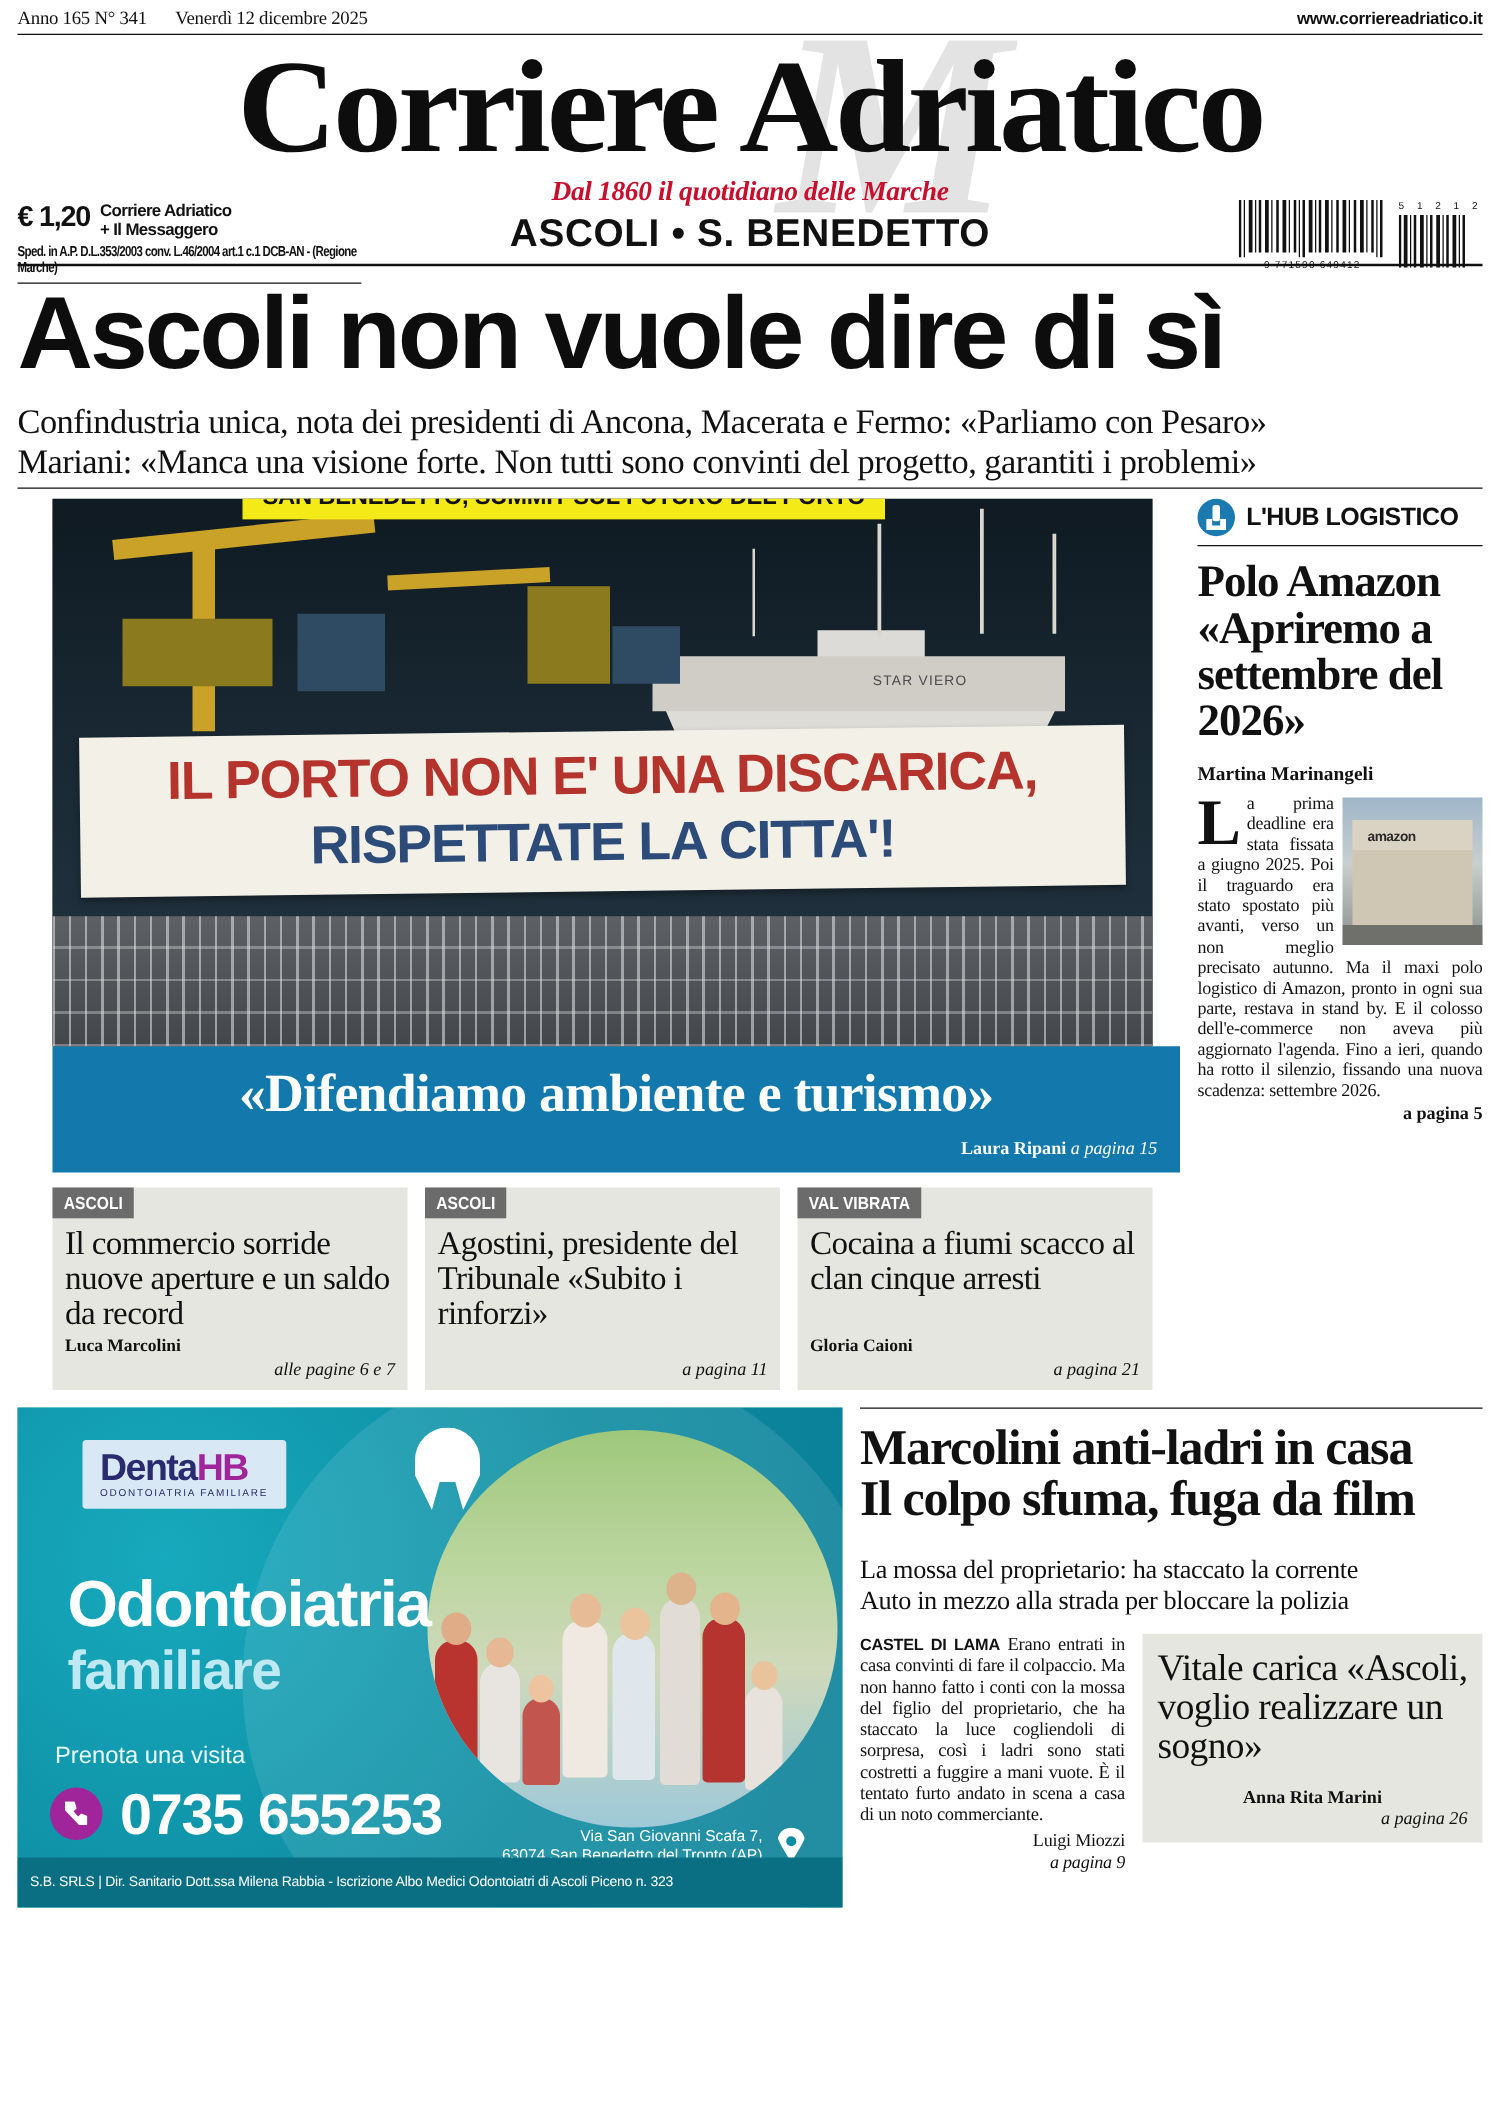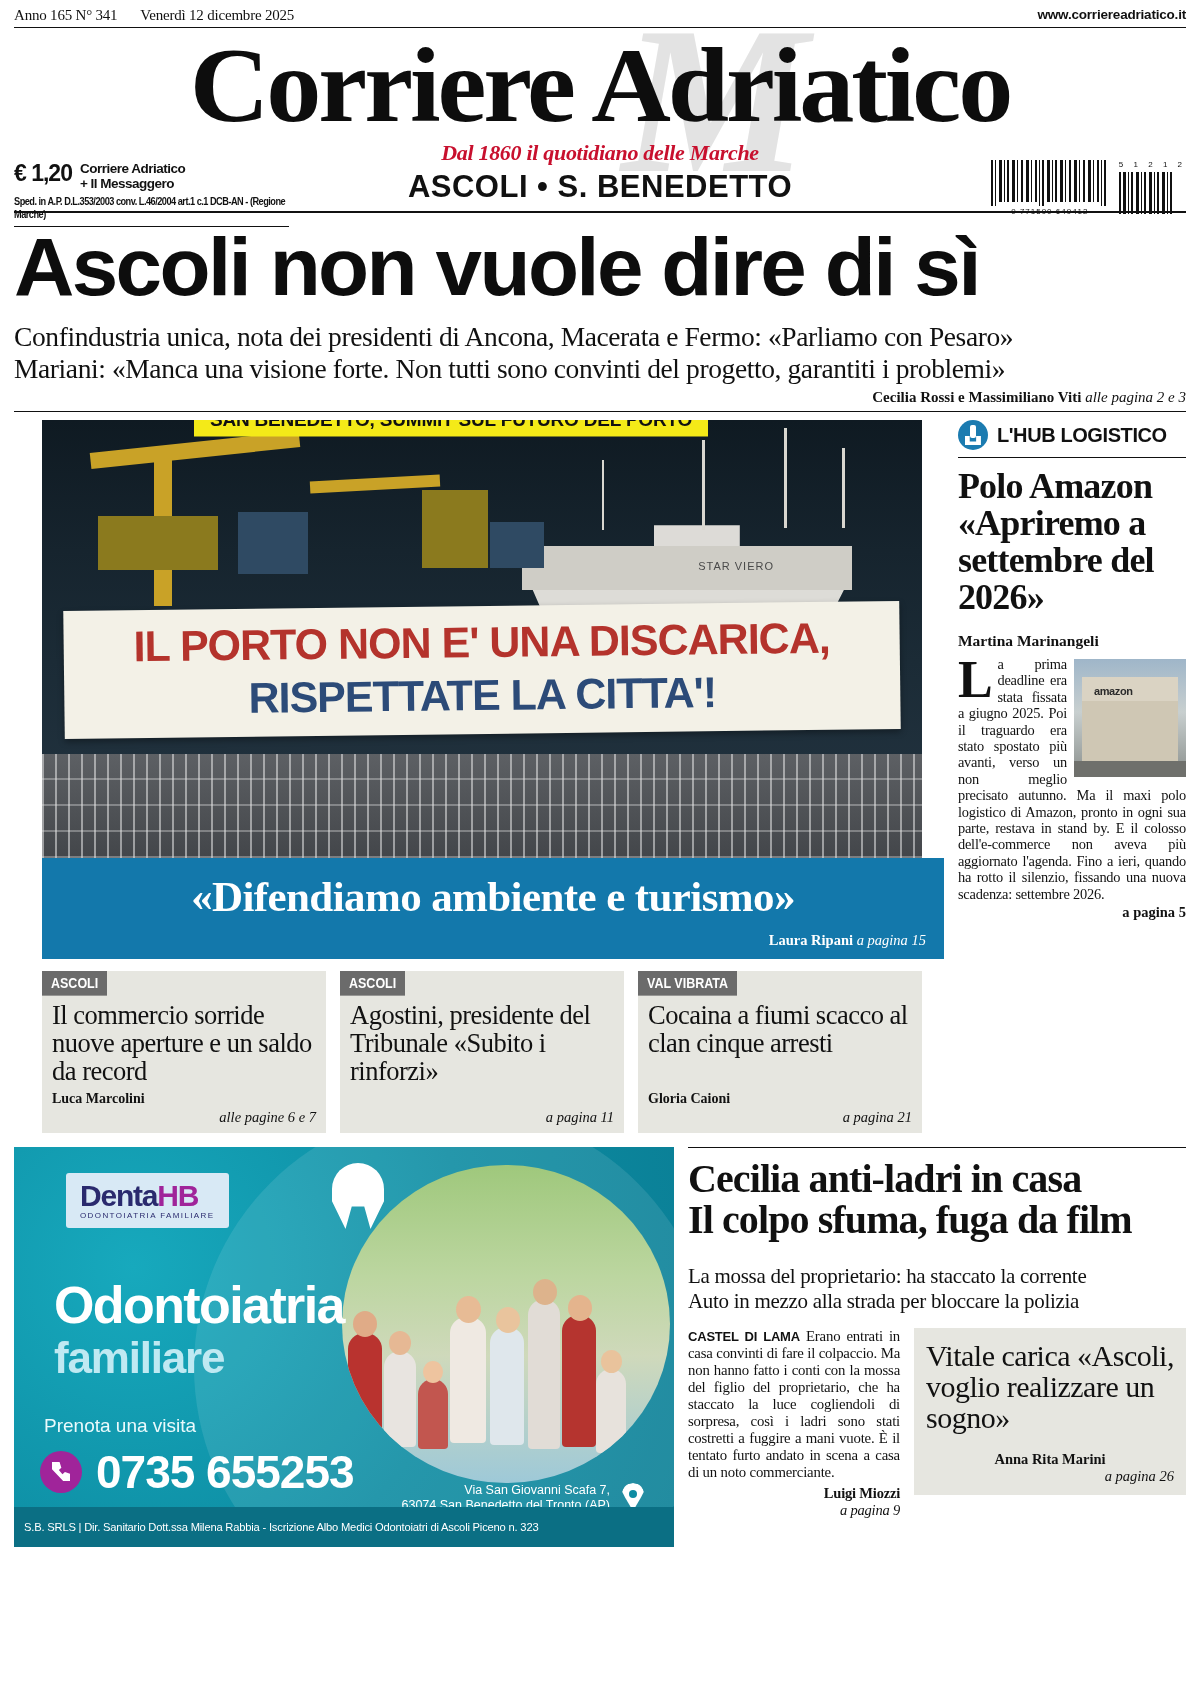--- a/index.html
+++ b/index.html
@@ -206,21 +206,21 @@
   }
   .br-sub{
     font-family:"Liberation Serif",serif;font-size:21px;line-height:25px;letter-spacing:-0.3px;margin-top:24px;
   }
   .br-split{display:flex;gap:14px;margin-top:14px;}
   .br-body{
     width:212px;font-family:"Liberation Serif",serif;font-size:14.8px;line-height:17px;text-align:justify;
     letter-spacing:-0.2px;hyphens:auto;
   }
   .br-body .loc{font-family:"Liberation Sans",sans-serif;font-weight:700;font-size:13px;letter-spacing:-0.2px;}
-  .br-body .auth{display:block;text-align:right;font-weight:700;margin-top:4px;font-size:14.5px;}
+  .br-body .auth{display:block;text-align:right;font-weight:400;margin-top:4px;font-size:14.5px;}
   .br-body .pg{display:block;text-align:right;font-style:italic;font-size:14.5px;}
   .br-side{flex:1;background:#e6e6e0;padding:12px 12px 10px 12px;align-self:flex-start;}
   .br-side-h{font-family:"Liberation Serif",serif;font-size:30px;line-height:31px;letter-spacing:-0.5px;}
   .br-side-a{font-family:"Liberation Serif",serif;font-weight:700;font-size:14.5px;text-align:center;margin-top:18px;}
   .br-side-p{font-family:"Liberation Serif",serif;font-style:italic;font-size:14.5px;text-align:right;}
 </style>
 </head>
 <body>
 
 <div class="page">
@@ -312,24 +312,20 @@
     </div>
   </div>
 
   <div class="masthead-rule"></div>
 
   <div class="mainhead">Ascoli non vuole dire di sì</div>
   <div class="subhead">
     <div>Confindustria unica, nota dei presidenti di Ancona, Macerata e Fermo: «Parliamo con Pesaro»</div>
     <div>Mariani: «Manca una visione forte. Non tutti sono convinti del progetto, garantiti i problemi»</div>
   </div>
-  <div class="byline-main">
-    <b>Cecilia Rossi e Massimiliano Viti</b>
-    <i>alle pagina 2 e 3</i>
-  </div>
   <div class="rule-thin"></div>
 
   <div class="mid">
 
     <div class="hero">
       <div class="hero-photo">
         <div class="sky"></div>
 
         <div class="boat"></div>
         <div class="boat2"></div>
@@ -453,21 +449,21 @@
         <div>Via San Giovanni Scafa 7,</div>
         <div>63074 San Benedetto del Tronto (AP)</div>
       </div>
       <div class="ad-pin"></div>
       <div class="ad-foot">S.B. SRLS | Dir. Sanitario Dott.ssa Milena Rabbia - Iscrizione Albo Medici Odontoiatri di Ascoli Piceno n. 323</div>
     </div>
 
     <div class="brcol">
       <div class="br-rule"></div>
       <div class="br-head">
-        <div>Cecilia anti-ladri in casa</div>
+        <div>Marcolini anti-ladri in casa</div>
         <div>Il colpo sfuma, fuga da film</div>
       </div>
       <div class="br-sub">
         <div>La mossa del proprietario: ha staccato la corrente</div>
         <div>Auto in mezzo alla strada per bloccare la polizia</div>
       </div>
 
       <div class="br-split">
         <div class="br-body">
           <span class="loc">CASTEL DI LAMA</span>

